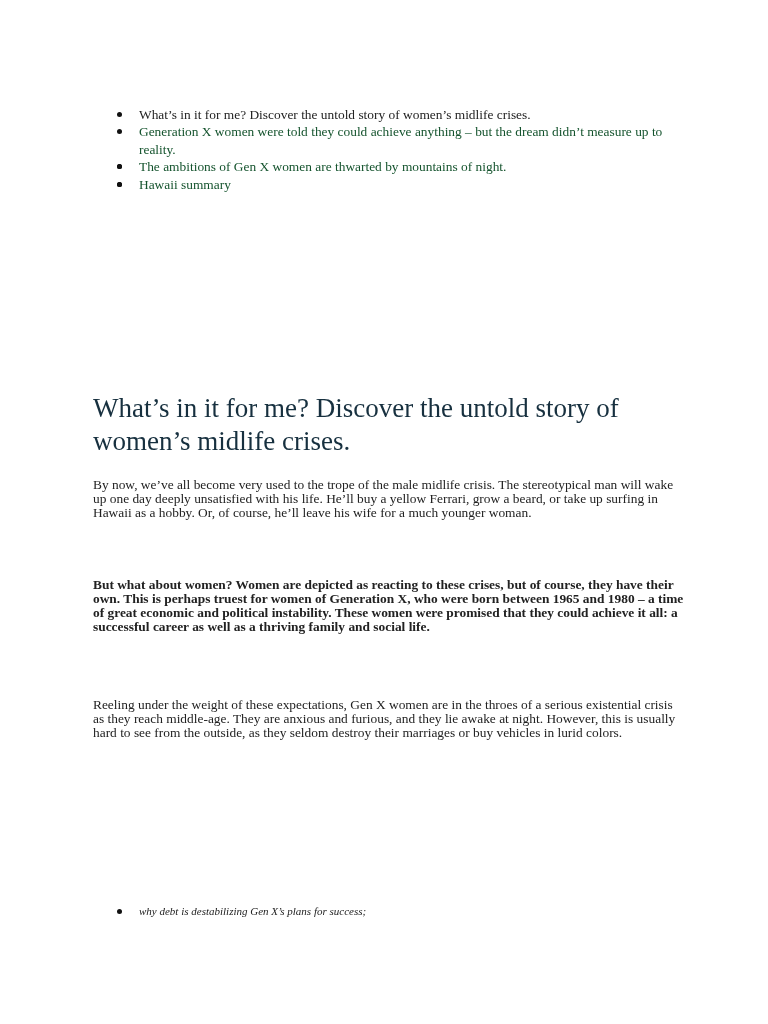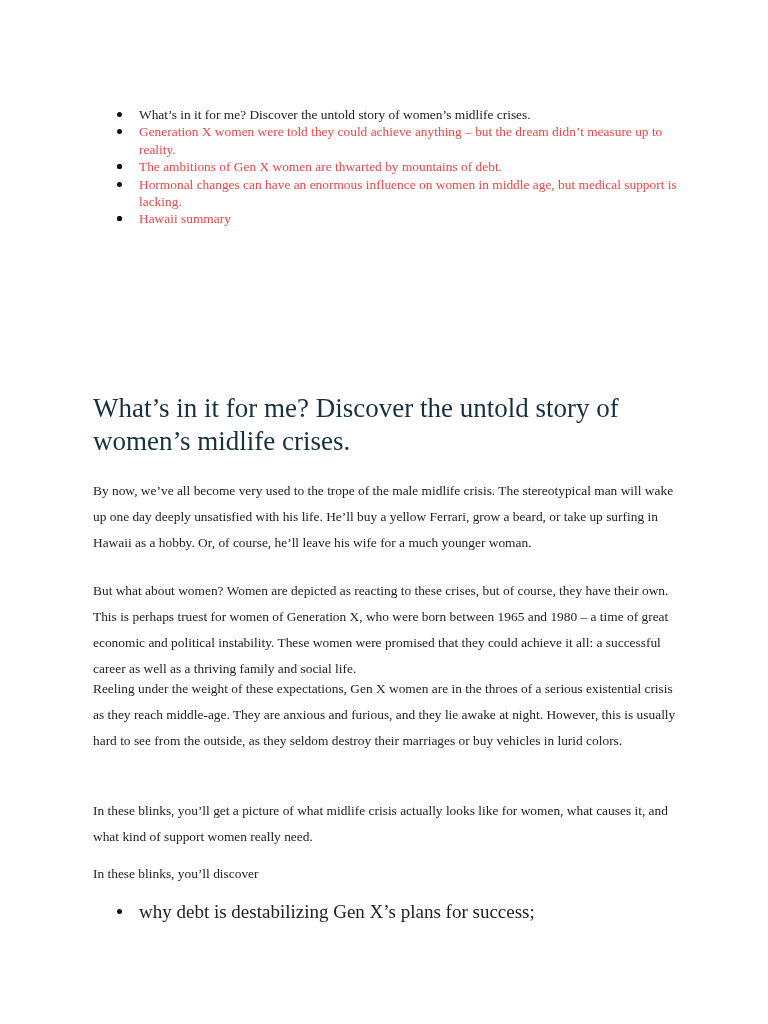--- a/index.html
+++ b/index.html
@@ -1,32 +1,32 @@
 <!DOCTYPE html>
 <html><head>
   <meta charset="utf-8">
   <style>
     html, body { margin: 0; padding: 0; background: #ffffff; }
     body { width: 768px; height: 1024px; position: relative; overflow: hidden;
            font-family: "Liberation Serif", "DejaVu Serif", serif; }
     .page { position: absolute; left: 0; top: 0; width: 768px; height: 736px; }
     .toc { position: absolute; left: 113px; top: 106px; width: 570px; margin: 0; padding: 0; list-style: none; }
-    .toc li { position: relative; padding-left: 26px; font-size: 13.4px; line-height: 17.4px; color: #ef4444; }
+    .toc li { position: relative; padding-left: 26px; font-size: 13.4px; line-height: 17.4px; color: #14532d; }
     .toc li.first { color: #222222; }
     .toc li .bullet { position: absolute; left: 4px; top: 6px; width: 5px; height: 5px; border-radius: 50%; background: #111; }
     .heading { position: absolute; left: 93px; top: 392px; width: 600px; margin: 0;
                font-size: 27px; line-height: 33px; font-weight: normal; color: #17303f; }
-    .para { position: absolute; left: 93px; width: 592px; margin: 0; font-size: 13.4px; line-height: 26px; color: #222222; }
+    .para { position: absolute; left: 93px; width: 592px; margin: 0; font-size: 13.4px; line-height: 14px; color: #222222; }
     .p1 { top: 478px; }
-    .p2 { top: 578px; }
-    .p3 { top: 676px; }
+    .p2 { top: 578px; font-weight: bold; }
+    .p3 { top: 698px; }
     .p4 { top: 798px; }
     .p5 { top: 861px; }
     .sublist { position: absolute; left: 113px; top: 902px; width: 570px; margin: 0; padding: 0; list-style: none; }
-    .sublist li { position: relative; padding-left: 26px; font-size: 19px; line-height: 19px; color: #222222; }
+    .sublist li { position: relative; padding-left: 26px; font-size: 11px; line-height: 19px; color: #222222; font-style: italic; }
     .sublist li .bullet { position: absolute; left: 4px; top: 7px; width: 5px; height: 5px; border-radius: 50%; background: #111; }
   </style>
 </head>
 <body>
 
 <div class="page">
 
   <ul class="toc">
     <li class="first">
       <span class="bullet"></span>
@@ -34,42 +34,36 @@
     </li>
     <li>
       <span class="bullet"></span>
       <span>Generation X women were told they could achieve anything – but the dream didn’t measure up to reality.</span>
     </li>
     <li>
       <span class="bullet"></span>
     </li>
     <li>
       <span class="bullet"></span>
-      <span>The ambitions of Gen X women are thwarted by mountains of debt.</span>
-    </li>
-    <li>
-      <span class="bullet"></span>
-      <span>Hormonal changes can have an enormous influence on women in middle age, but medical support is lacking.</span>
+      <span>The ambitions of Gen X women are thwarted by mountains of night.</span>
     </li>
     <li>
       <span class="bullet"></span>
     </li>
     <li>
       <span class="bullet"></span>
       <span>Hawaii summary</span>
     </li>
   </ul>
 
   <h1 class="heading">What’s in it for me? Discover the untold story of women’s midlife crises.</h1>
 
   <p class="para p1">By now, we’ve all become very used to the trope of the male midlife crisis. The stereotypical man will wake up one day deeply unsatisfied with his life. He’ll buy a yellow Ferrari, grow a beard, or take up surfing in Hawaii as a hobby. Or, of course, he’ll leave his wife for a much younger woman.</p>
   <p class="para p2">But what about women? Women are depicted as reacting to these crises, but of course, they have their own. This is perhaps truest for women of Generation X, who were born between 1965 and 1980 – a time of great economic and political instability. These women were promised that they could achieve it all: a successful career as well as a thriving family and social life.</p>
   <p class="para p3">Reeling under the weight of these expectations, Gen X women are in the throes of a serious existential crisis as they reach middle-age. They are anxious and furious, and they lie awake at night. However, this is usually hard to see from the outside, as they seldom destroy their marriages or buy vehicles in lurid colors.</p>
-  <p class="para p4">In these blinks, you’ll get a picture of what midlife crisis actually looks like for women, what causes it, and what kind of support women really need.</p>
-  <p class="para p5">In these blinks, you’ll discover</p>
 
   <ul class="sublist">
     <li>
       <span class="bullet"></span>
       <span>why debt is destabilizing Gen X’s plans for success;</span>
     </li>
   </ul>
 
 </div>
 

